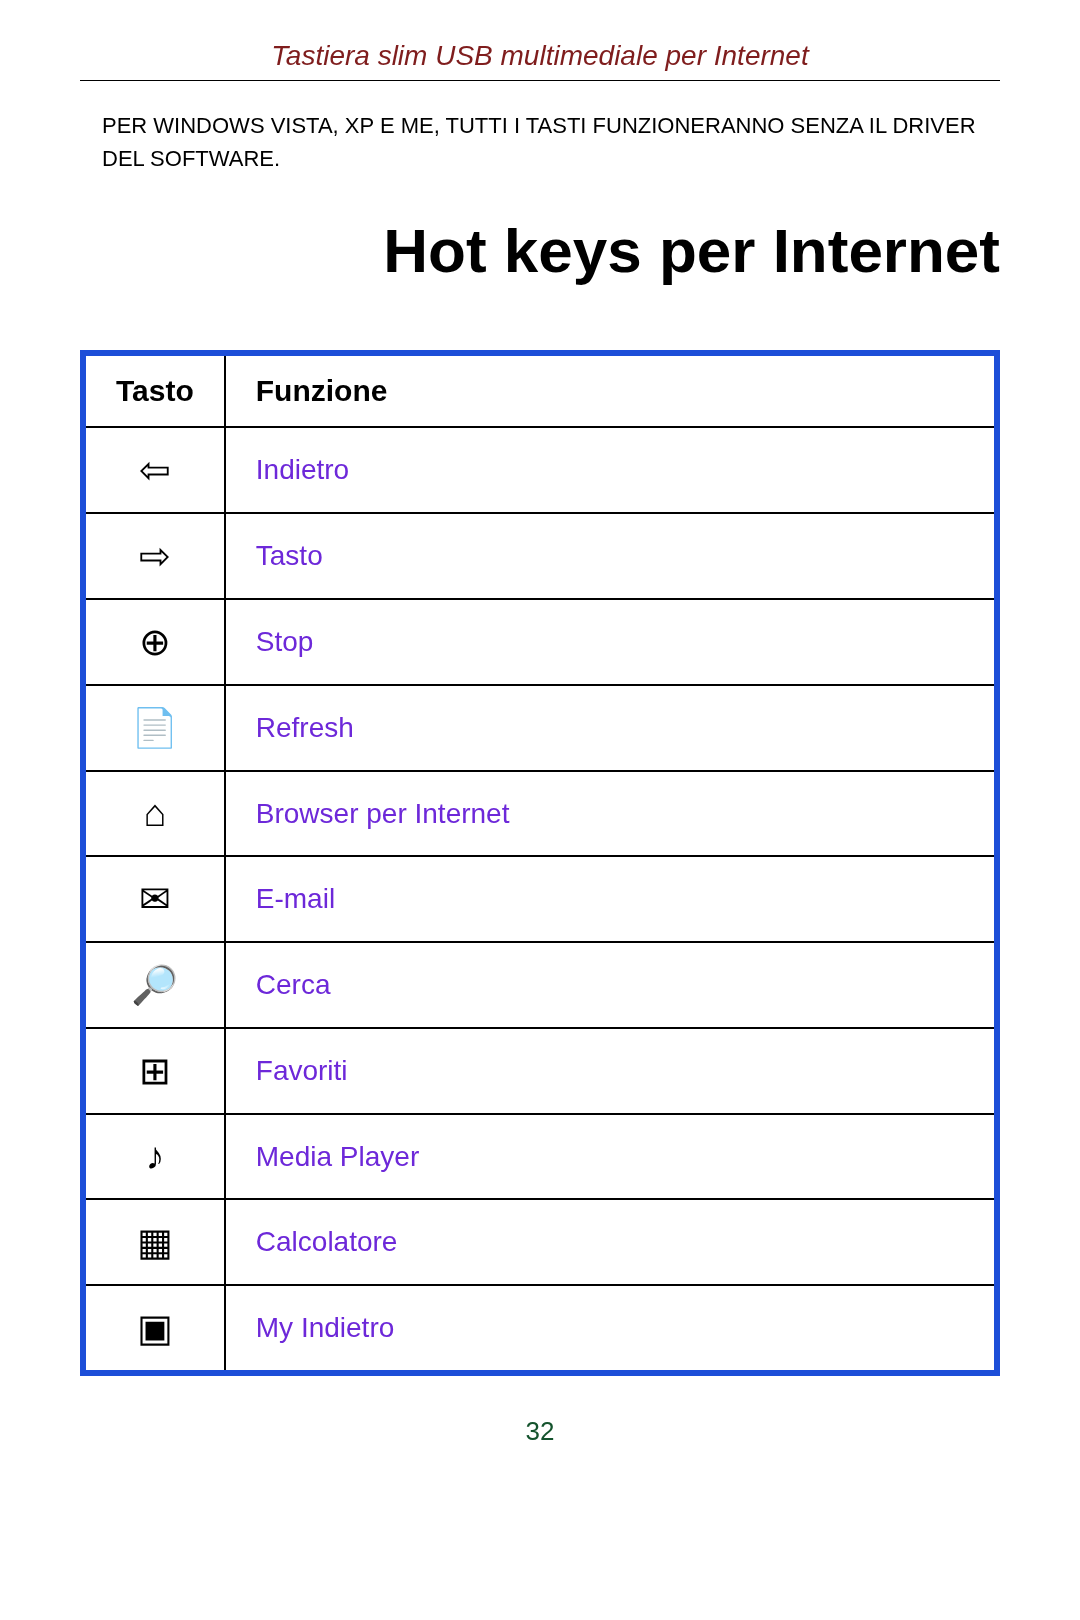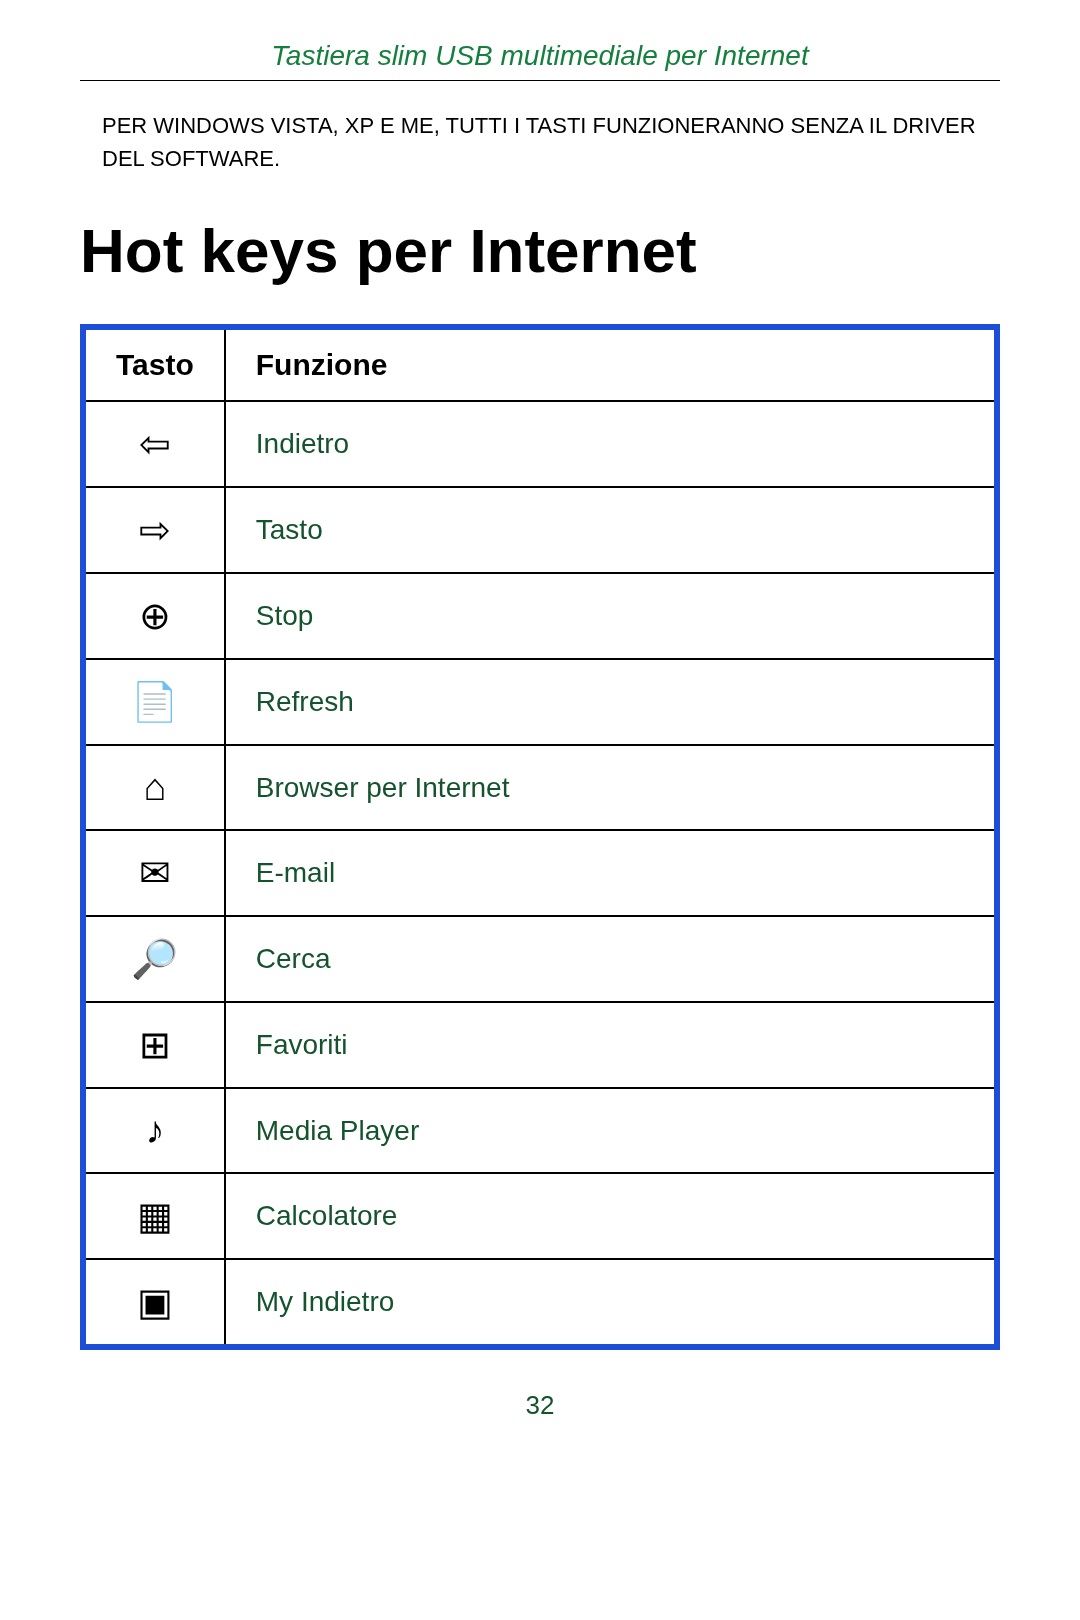--- a/index.html
+++ b/index.html
@@ -15,21 +15,21 @@
       min-height: 1620px;
       display: flex;
       flex-direction: column;
       align-items: center;
       padding: 40px 80px 60px 80px;
     }
 
     .header-title {
       font-style: italic;
       font-size: 28px;
-      color: #15803d;
+      color: #7f1d1d;
       text-align: left;
       margin-bottom: 8px;
     }
 
     .header-divider {
       width: 100%;
       border: none;
       border-top: 1.5px solid #000;
       margin-bottom: 28px;
     }
@@ -43,23 +43,23 @@
       line-height: 1.5;
       text-transform: uppercase;
       font-weight: normal;
       margin-left: 44px;
     }
 
     .page-heading {
       font-size: 62px;
       font-weight: 900;
       color: #000;
-      text-align: left;
+      text-align: right;
       width: 100%;
-      margin-bottom: 38px;
+      margin-bottom: 64px;
       font-family: Arial, sans-serif;
     }
 
     .table-container {
       width: 100%;
       border-collapse: collapse;
       border: 6px solid #1d4ed8;
     }
 
     table {
@@ -86,21 +86,21 @@
     }
 
     td.icon-cell {
       text-align: center;
       width: 140px;
       font-size: 40px;
     }
 
     td.function-cell {
       font-size: 28px;
-      color: #14532d;
+      color: #6d28d9;
     }
 
     .page-number {
       margin-top: 40px;
       font-size: 26px;
       color: #14532d;
     }
   </style>
 </head>
 <body>

